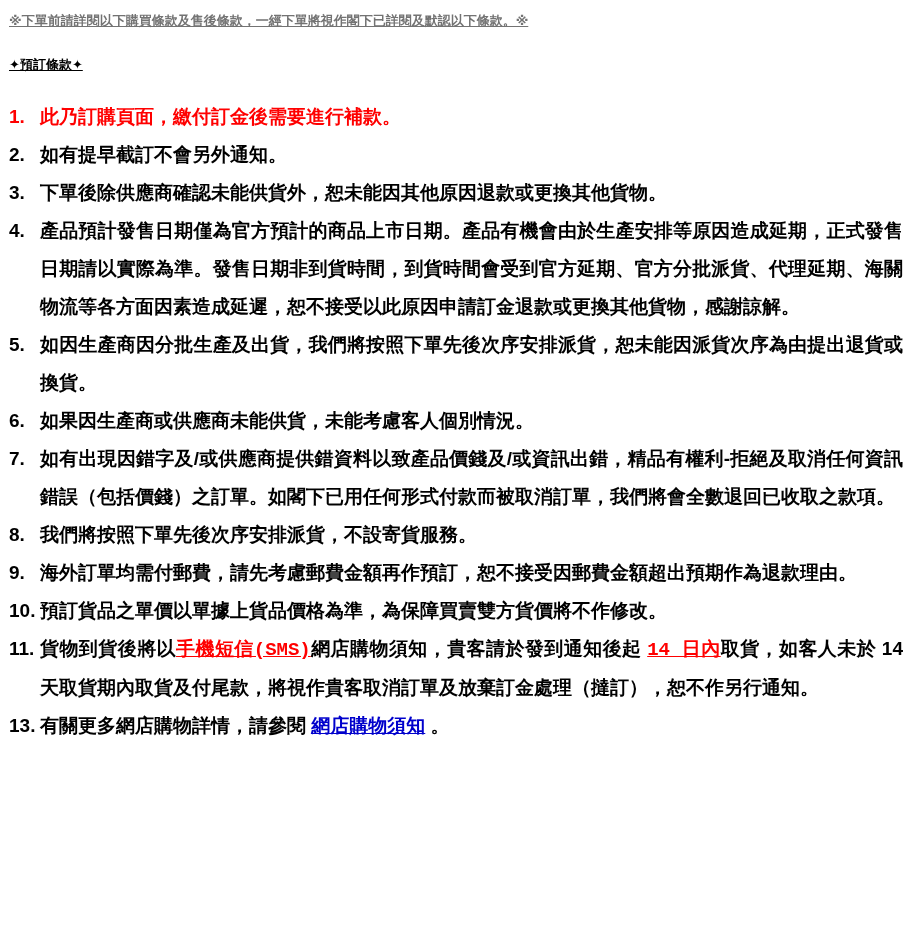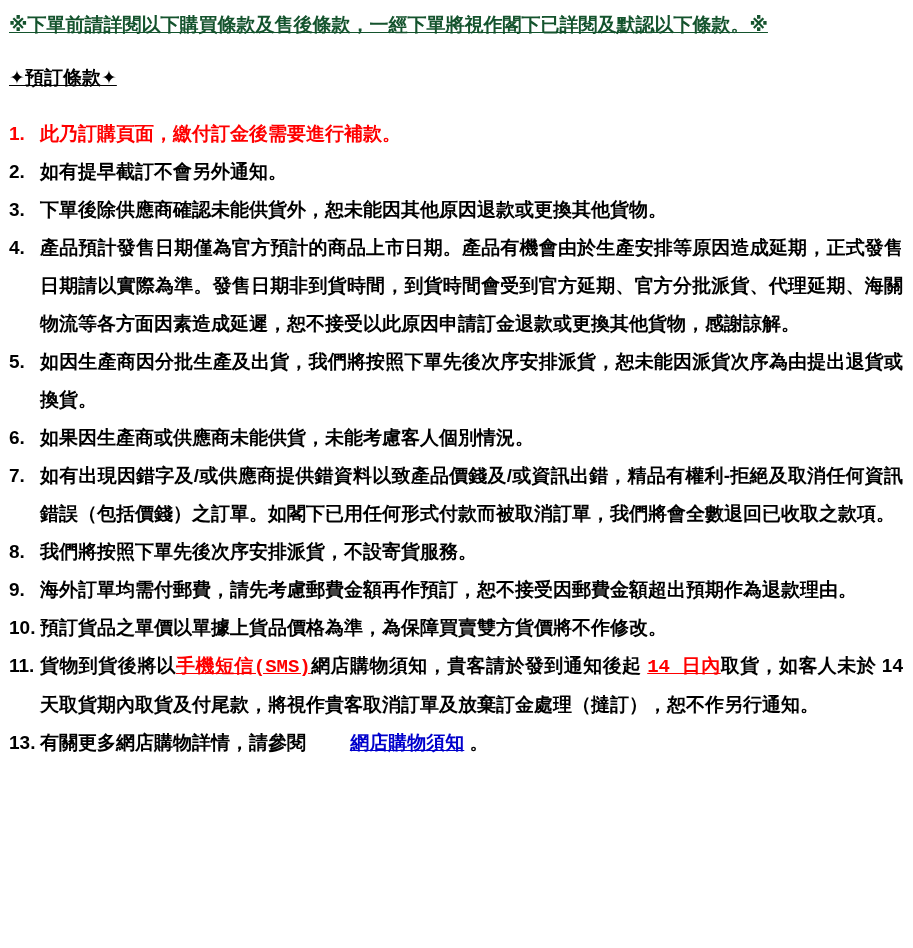--- a/index.html
+++ b/index.html
@@ -11,29 +11,29 @@
     width: 913px;
     font-family: "Liberation Sans", "DejaVu Sans", sans-serif;
     font-weight: 700;
     color: #000000;
   }
   .page {
     padding: 12px 10px 18px 9px;
     box-sizing: border-box;
   }
   .notice {
-    color: #14532d;
-    font-size: 19px;
+    color: #737373;
+    font-size: 13px;
     line-height: 1.4;
     text-decoration: underline;
     margin: 0 0 26px 0;
   }
   .section-title {
     color: #000000;
-    font-size: 19px;
+    font-size: 13px;
     text-decoration: underline;
     margin: 0 0 24px 0;
   }
   .terms-list {
     margin: 0;
   }
   .term-row {
     display: flex;
     font-size: 19px;
     line-height: 2.0;
@@ -52,21 +52,20 @@
   }
   .red-underline {
     color: #ff0000;
     text-decoration: underline;
     font-family: Liberation Mono, monospace;
   }
   a.guide-link {
     color: #0000cc;
     text-decoration: underline;
     font-weight: 700;
-    margin-left: 39px;
   }
 </style>
 </head>
 <body>
 
 <div class="page">
   <div class="notice">※下單前請詳閱以下購買條款及售後條款，一經下單將視作閣下已詳閱及默認以下條款。※</div>
 
   <div class="section-title">✦預訂條款✦</div>
 

